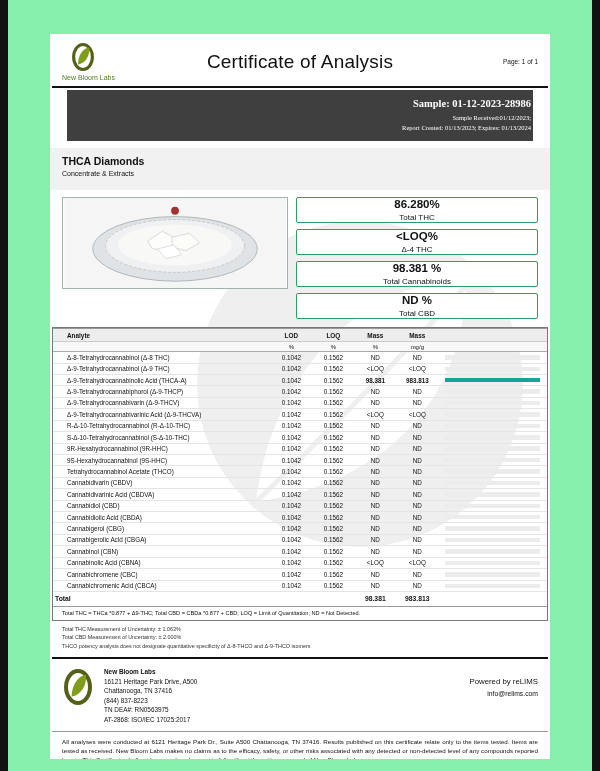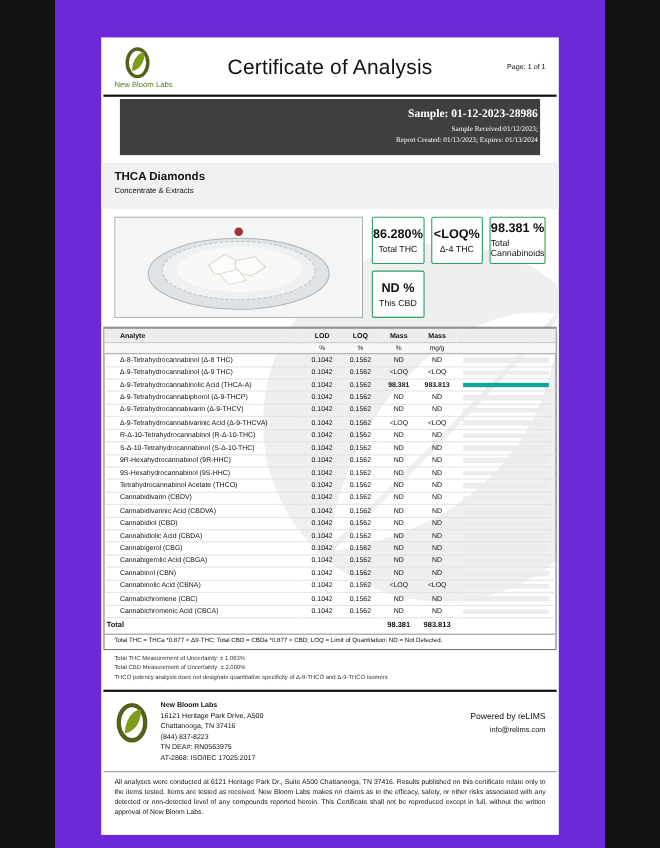--- a/index.html
+++ b/index.html
@@ -1,21 +1,21 @@
 <!DOCTYPE html>
 <html style="--green: #2ba05f; --logo-green: #4e7c1f; --teal: #17a398; --bar-bg: #3f3f3f;"><head>
 <meta charset="utf-8">
 <style>
   * { box-sizing: border-box; margin: 0; padding: 0; }
   html,body { background:#121212; }
   body { font-family:"Liberation Sans", sans-serif; color:#111; }
   :root {
     --green:#2ba05f; --logo-green:#4e7c1f; --teal:#17a398; --bar-bg:#3f3f3f;
   }
-  .frame { width:500px; height:771px; background:#6d28d9; padding:34px 42px 12px; margin:0 auto; }
+  .frame { width:584px; height:771px; background:#86efac; padding:34px 42px 12px; margin:0 auto; }
   .page { position:relative; width:100%; height:100%; background:#fff; overflow:hidden; }
   .layer { position:relative; z-index:1; }
   .watermark { position:absolute; left:140px; top:180px; z-index:0; }
 
   
   .header { display:flex; align-items:center; padding:7px 12px 4px; height:52px; }
   .logo-block { width:90px; text-align:left; }
   .logo-block svg { width:26px; height:30px; display:block; margin-left:8px; }
   .logo-text { font-size:7px; color:var(--logo-green); margin-top:2px; }
   .doc-title { flex:1; text-align:center; font-size:19px; font-weight:500; letter-spacing:.2px; }
@@ -29,21 +29,21 @@
 
   
   .product-band { background:#f1f1f1; margin-top:7px; padding:7px 12px 13px; }
   .product-name { font-size:10.5px; font-weight:bold; }
   .product-cat { font-size:7px; margin-top:3px; }
 
   
   .results { display:flex; gap:8px; padding:7px 12px 4px; }
   .photo-box { width:226px; height:92px; border:1px solid #a4b3a7; background:#fff; flex:none; }
   .photo-box svg { width:100%; height:100%; display:block; }
-  .box-grid { flex:1; display:grid; grid-template-columns:1fr 1fr 1fr; grid-template-rows:1fr 1fr; gap:6px; }
+  .box-grid { flex:1; display:grid; grid-template-columns:1fr; grid-template-rows:1fr 1fr; gap:6px; }
   .result-box { border:1.5px solid var(--green); border-radius:2px; background:#fff;
     display:flex; flex-direction:column; align-items:center; justify-content:center; gap:3px; }
   .result-value { font-size:11.5px; font-weight:bold; }
   .result-label { font-size:8px; }
 
   
   .section-box { border:1px solid #777; margin:4px 2px 0; position:relative; background:transparent; }
   .section-head { padding:5px 9px 4px; }
   .section-title { font-size:11px; font-weight:bold; }
   .section-method { font-size:6.3px; margin-top:3px; }
@@ -144,21 +144,21 @@
           <div class="result-box">
             <div class="result-value">&lt;LOQ%</div>
             <div class="result-label">Δ-4 THC</div>
           </div>
           <div class="result-box">
             <div class="result-value">98.381 %</div>
             <div class="result-label">Total Cannabinoids</div>
           </div>
           <div class="result-box">
             <div class="result-value">ND %</div>
-            <div class="result-label">This CBD</div>
+            <div class="result-label">Total CBD</div>
           </div>
         </div>
       </div>
 
       <div class="section-box">
 
         <table>
           <colgroup>
             <col style="width:44%">
               <col style="width:8.5%">

